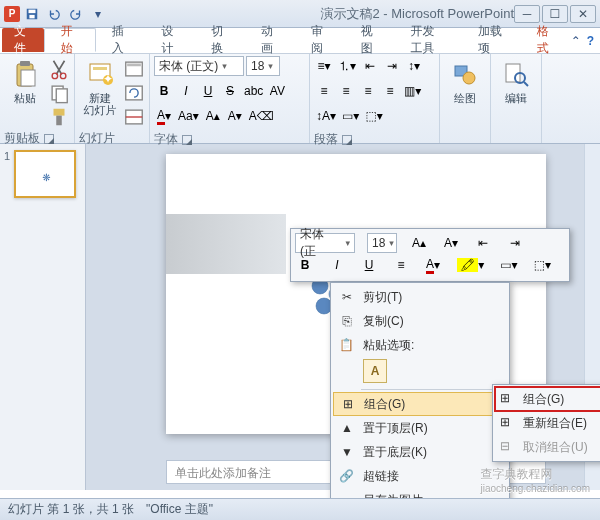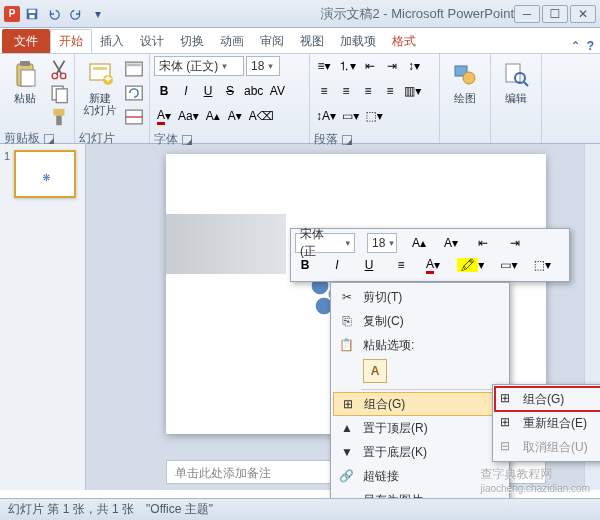--- a/index.html
+++ b/index.html
@@ -5,23 +5,23 @@
 *{box-sizing:border-box;margin:0;padding:0;font-family:"Microsoft YaHei",SimSun,sans-serif;font-size:12px;-webkit-user-select:none;user-select:none}
 body{background:#fff;width:600px;height:520px;overflow:hidden;position:relative}
 .titlebar{height:28px;background:linear-gradient(#e9eef5,#d9e3f0);display:flex;align-items:center;border-bottom:1px solid #a8b8cc}
 .tb-left{display:flex;align-items:center;padding-left:4px;gap:2px}
 .app-icon{width:16px;height:16px;background:#d9452e;border-radius:2px;display:flex;align-items:center;justify-content:center;color:#fff;font-weight:bold;font-size:10px}
 .qat-btn{width:20px;height:20px;display:flex;align-items:center;justify-content:center;color:#3a5a8a}
 .qat-btn svg{width:14px;height:14px}
 .tb-title{flex:1;text-align:right;color:#5a6a7a;font-size:13px}
 .win-btns{display:flex;gap:2px;padding-right:4px}
 .win-btn{width:26px;height:18px;border:1px solid #9ab;background:#e5ecf5;border-radius:2px;display:flex;align-items:center;justify-content:center;color:#456}
-.ribbon-tabs{height:26px;background:#fff;display:flex;align-items:flex-end;border-bottom:1px solid #c5d0de;padding-left:2px}
+.ribbon-tabs{height:26px;background:#fff;display:flex;border-bottom:1px solid #c5d0de;padding-left:2px}
 .file-tab{background:#c4472a;color:#fff;height:24px;padding:0 12px;display:flex;align-items:center;border-radius:2px 2px 0 0}
-.rtab{padding:0 8px;height:24px;display:flex;align-items:center;color:#4a5a6a;cursor:pointer}
+.rtab{padding:0 16px;height:24px;display:flex;align-items:center;color:#4a5a6a;cursor:pointer}
 .rtab.active{color:#c4472a;border:1px solid #c5d0de;border-bottom:1px solid #fff;background:#fff;border-radius:2px 2px 0 0}
 .rtab.format{color:#c4472a}
 .rt-spacer{flex:1}
 .help-ctl{display:flex;gap:6px;padding-right:6px;align-items:center}
 .help-ctl span{color:#3a5a8a}
 .ribbon-body{height:90px;background:linear-gradient(#f4f7fb,#e5ecf5);border-bottom:1px solid #a8b8cc;display:flex}
 .rgroup{border-right:1px solid #c8d4e2;display:flex;flex-direction:column;padding:2px 4px 0}
 .rgroup-content{flex:1;display:flex;align-items:flex-start;gap:2px}
 .rgroup-label{text-align:center;color:#5a6a7a;font-size:11px;padding:2px 0;display:flex;justify-content:flex-start;align-items:center;gap:4px}
 .dlauncher{width:10px;height:10px;border:1px solid #8a9aac;position:relative}
@@ -103,20 +103,21 @@
 
 <div class="ribbon-tabs">
   <div class="file-tab">文件</div>
   <div class="rtab active">开始</div>
   <div class="rtab">插入</div>
   <div class="rtab">设计</div>
   <div class="rtab">切换</div>
   <div class="rtab">动画</div>
   <div class="rtab">审阅</div>
   <div class="rtab">视图</div>
+  <div class="rtab">开发工具</div>
   <div class="rtab">加载项</div>
   <div class="rtab format">格式</div>
   <div class="rt-spacer"></div>
   <div class="help-ctl">
     <span>⌃</span>
     <span style="color:#2a6ac0;font-weight:bold">?</span>
   </div>
 </div>
 
 <div class="ribbon-body">

